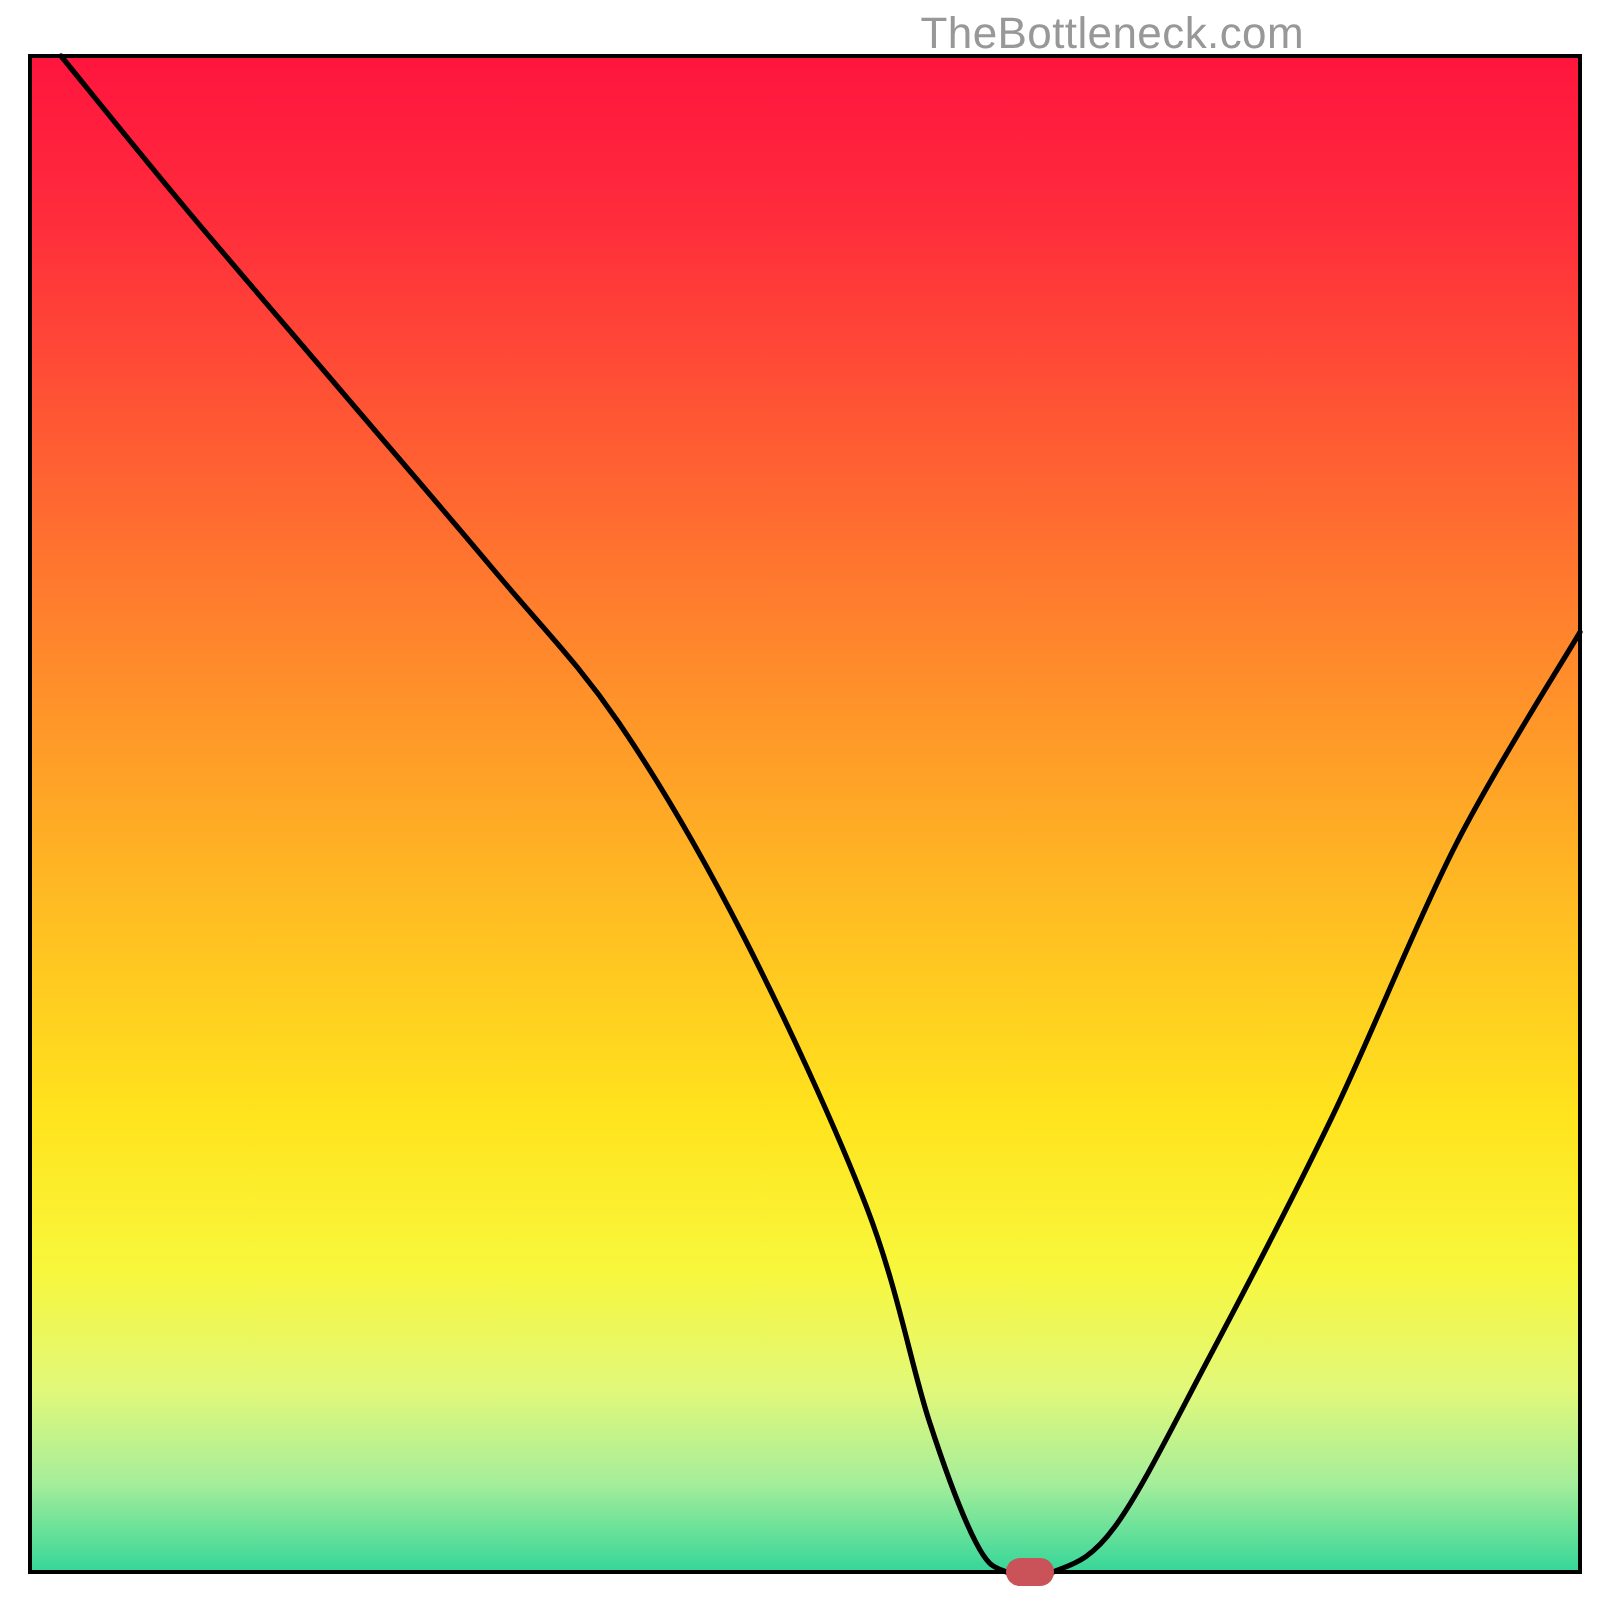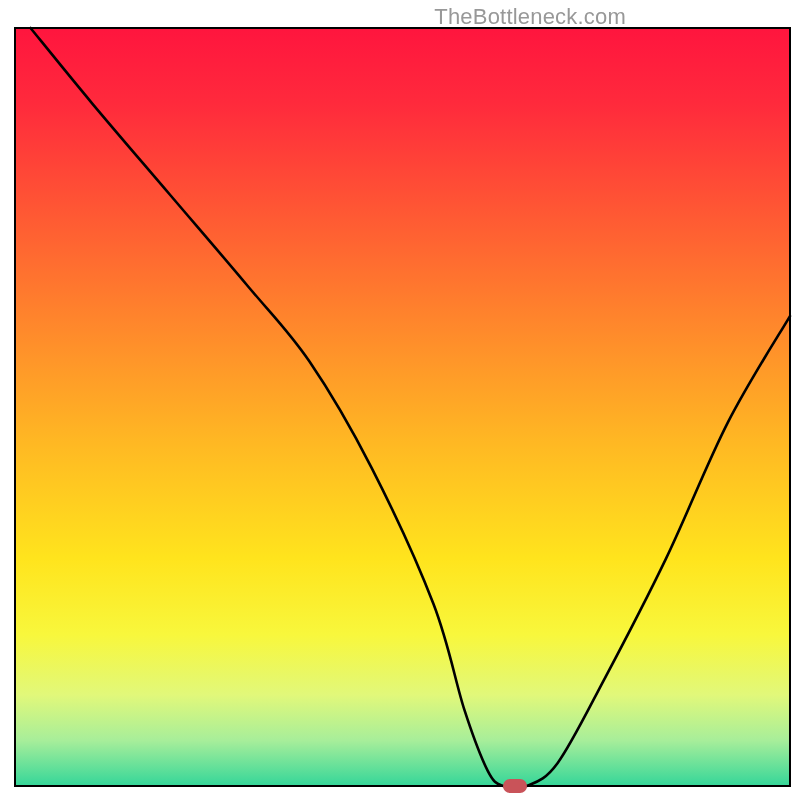--- a/index.html
+++ b/index.html
@@ -7,20 +7,21 @@
     padding: 0;
     width: 800px;
     height: 800px;
     background: #fff;
     font-family: Arial, Helvetica, sans-serif;
   }
   .container {
     position: relative;
     width: 636px;
     height: 800px;
+    padding-left: 26px;
   }
   .watermark {
     position: absolute;
     top: 4px;
     right: 10px;
     font-size: 22px;
     color: #989898;
     font-weight: 400;
     letter-spacing: 0.2px;
   }

